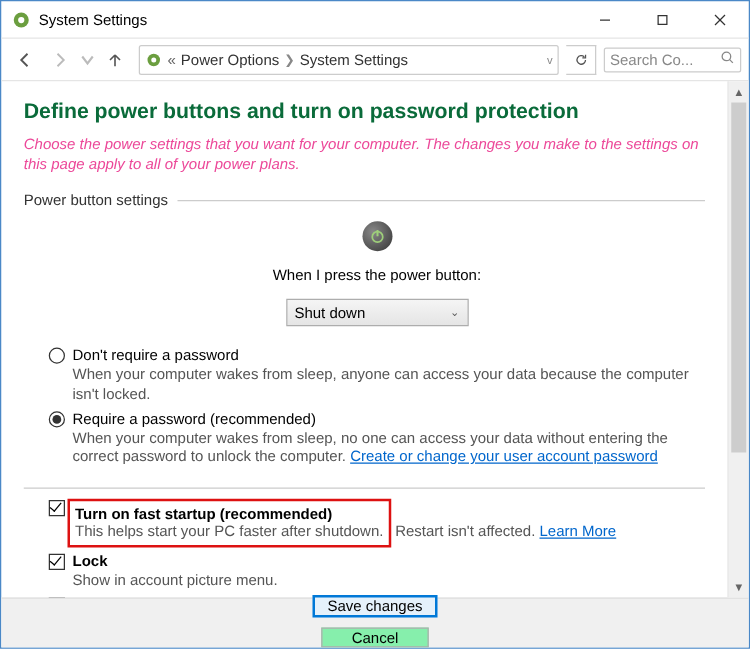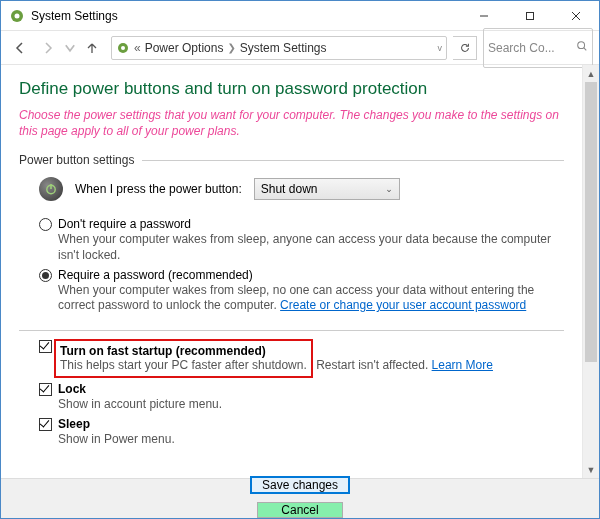--- a/index.html
+++ b/index.html
@@ -71,21 +71,21 @@
   .addr-tail { flex:1; }
   .refresh {
     width: 24px; height: 24px;
     border: 1px solid #ccc;
     border-left: none;
     display:flex;align-items:center;justify-content:center;
     color:#555;
   }
   .searchbox {
     width: 110px;
-    height: 40px;
+    height: 20px;
     border: 1px solid #ccc;
     border-radius: 2px;
     margin-left: 4px;
     display: flex;
     align-items: center;
     padding: 0 4px;
     color: #888;
     position: relative;
   }
   .searchbox .ph { flex:1; font-size:12px; color:#888; }
@@ -116,39 +116,39 @@
   .scrollbar .thumb {
     position: absolute;
     left: 2px; right: 2px;
     top: 17px;
     height: 280px;
     background: #cdcdcd;
     border-radius: 0;
   }
   h1.page-title {
     color: #0a6b3a;
-    font-weight: 400;
+    font-weight: 700;
     font-size: 17px;
     margin: 4px 0 8px 0;
   }
   .intro { color:#ec4899; margin-bottom: 14px; line-height: 1.35; font-style: italic; }
   .section-label {
     color: #333;
     font-size: 12px;
     display: flex;
     align-items: center;
     gap: 8px;
     margin: 6px 0 8px 0;
   }
   .section-label .line {
     flex: 1;
     height: 1px;
     background: #ccc;
   }
-  .row-indent { padding-left: 20px; }
+  .row-indent { padding-left: 20px; flex-direction: column; }
   .pwr-row {
     display: flex;
     align-items: center;
     gap: 12px;
     margin: 10px 0 16px 0;
   }
   .pwr-icon {
     width: 24px; height: 24px;
     border-radius: 50%;
     background: radial-gradient(circle at 35% 35%, #888, #333);

